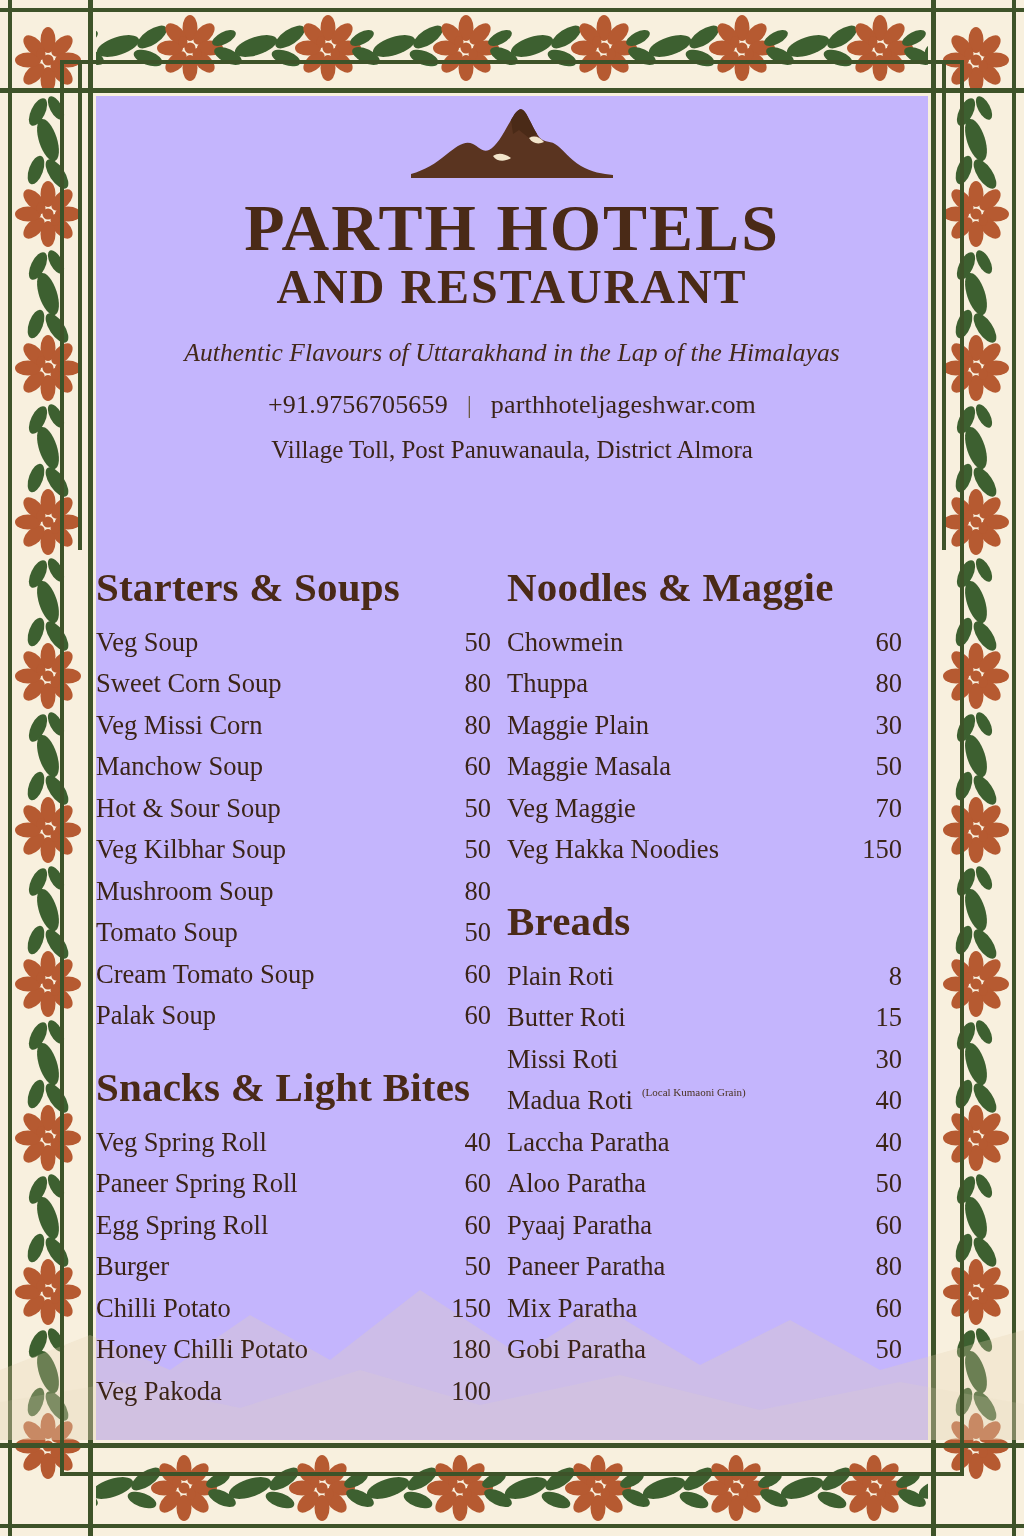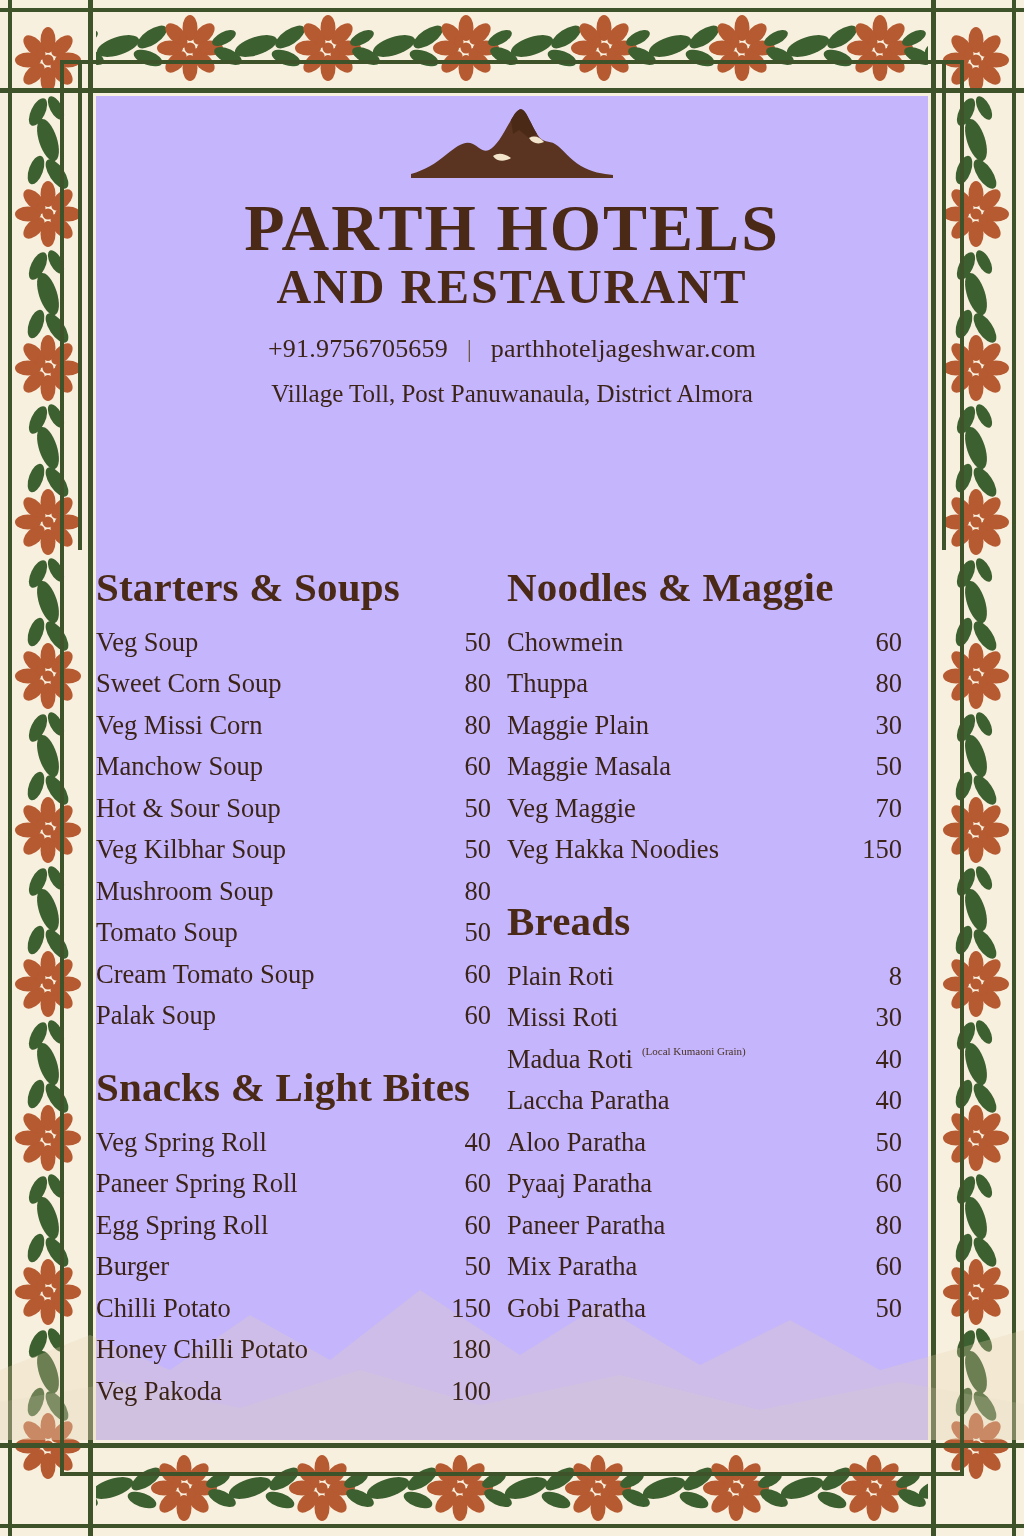--- a/index.html
+++ b/index.html
@@ -350,20 +350,21 @@
         <path d="M4 70 C18 66 28 60 40 50 C50 42 58 36 66 40 C72 43 76 49 82 46
                  C90 42 96 30 104 16 C108 9 112 3 116 6 C120 9 124 20 130 30
                  C136 40 142 36 148 40 C156 45 162 55 174 62 C184 68 196 70 206 71
                  L206 74 L4 74 Z" fill="#5a3420"></path>
         <path d="M104 16 C108 9 112 3 116 6 C120 9 124 20 130 30 L122 34 L112 26 L106 30 Z" fill="#4a2a17"></path>
         <path d="M86 52 C92 48 98 50 104 54 C98 58 90 58 86 52 Z" fill="#f2e5cb"></path>
         <path d="M122 34 C127 31 133 33 137 38 C131 41 125 39 122 34 Z" fill="#f2e5cb"></path>
       </svg>
       <div class="brand-line1">PARTH HOTELS</div>
       <div class="brand-line2">AND RESTAURANT</div>
+      <div class="tagline">Authentic Flavours of Uttarakhand in the Lap of the Himalayas</div>
       <div class="contact">
         <span>+91.9756705659</span>
         <span class="sep">|</span>
         <span>parthhoteljageshwar.com</span>
       </div>
       <div class="address">Village Toll, Post Panuwanaula, District Almora</div>
     </div>
 
     <div class="columns">
       <div class="col col-left">
@@ -501,20 +502,25 @@
           </div>
           <div class="section">
             <div class="section-title">Breads</div>
             <div class="items">
               <div class="item">
                 <span class="item-name">Plain Roti</span>
                 <span class="item-spacer"></span>
                 <span class="item-price">8</span>
               </div>
               <div class="item">
+                <span class="item-name">Butter Roti</span>
+                <span class="item-spacer"></span>
+                <span class="item-price">15</span>
+              </div>
+              <div class="item">
                 <span class="item-name">Missi Roti</span>
                 <span class="item-spacer"></span>
                 <span class="item-price">30</span>
               </div>
               <div class="item">
                 <span class="item-name">Madua Roti</span>
                 <span class="item-note">(Local Kumaoni Grain)</span>
                 <span class="item-spacer"></span>
                 <span class="item-price">40</span>
               </div>

